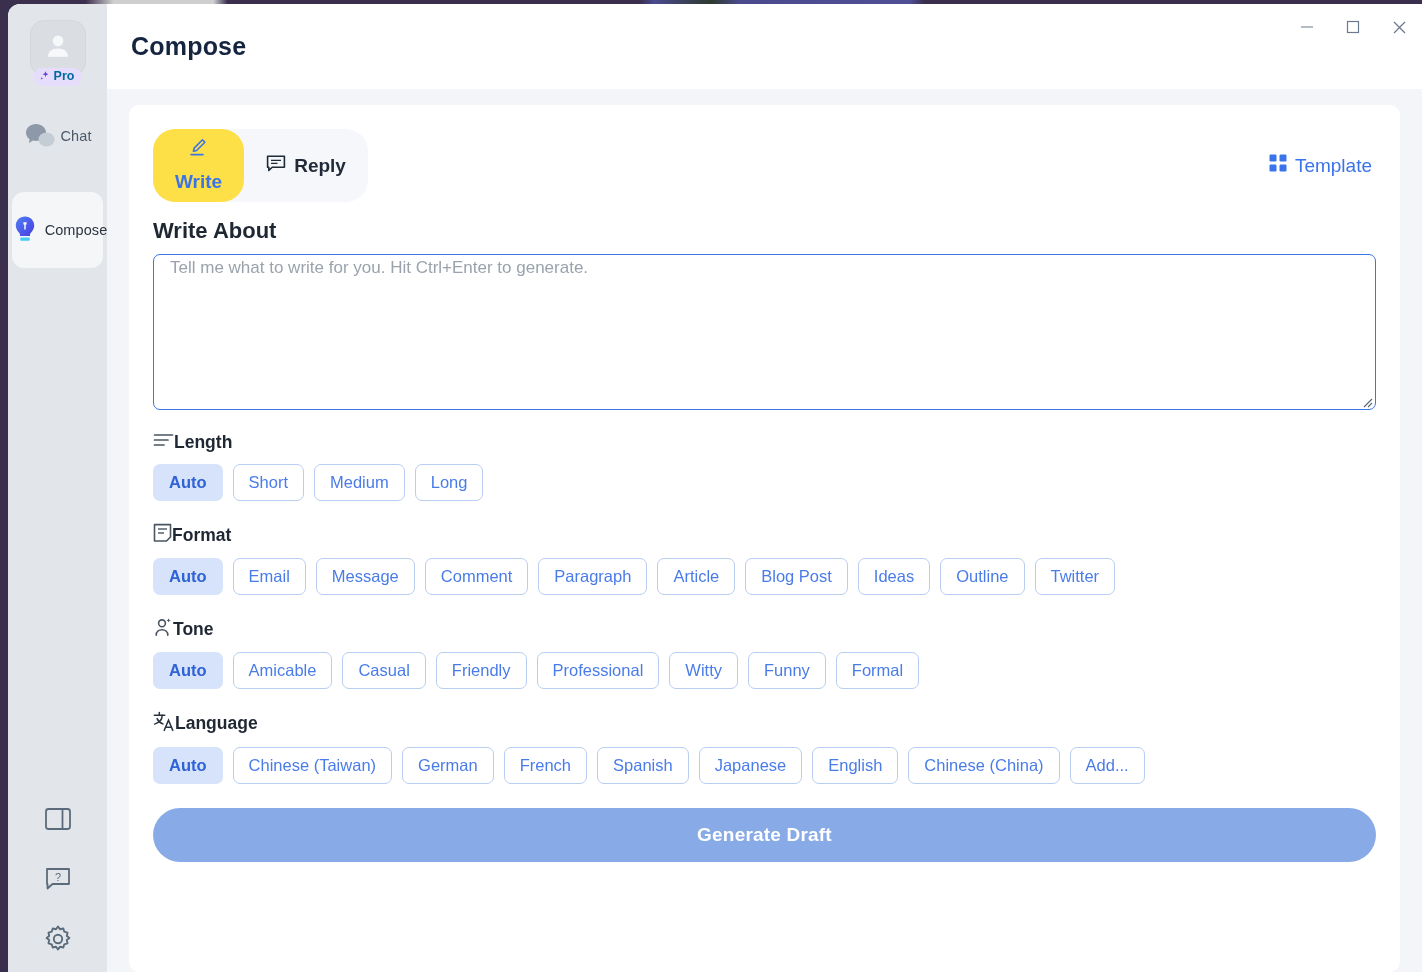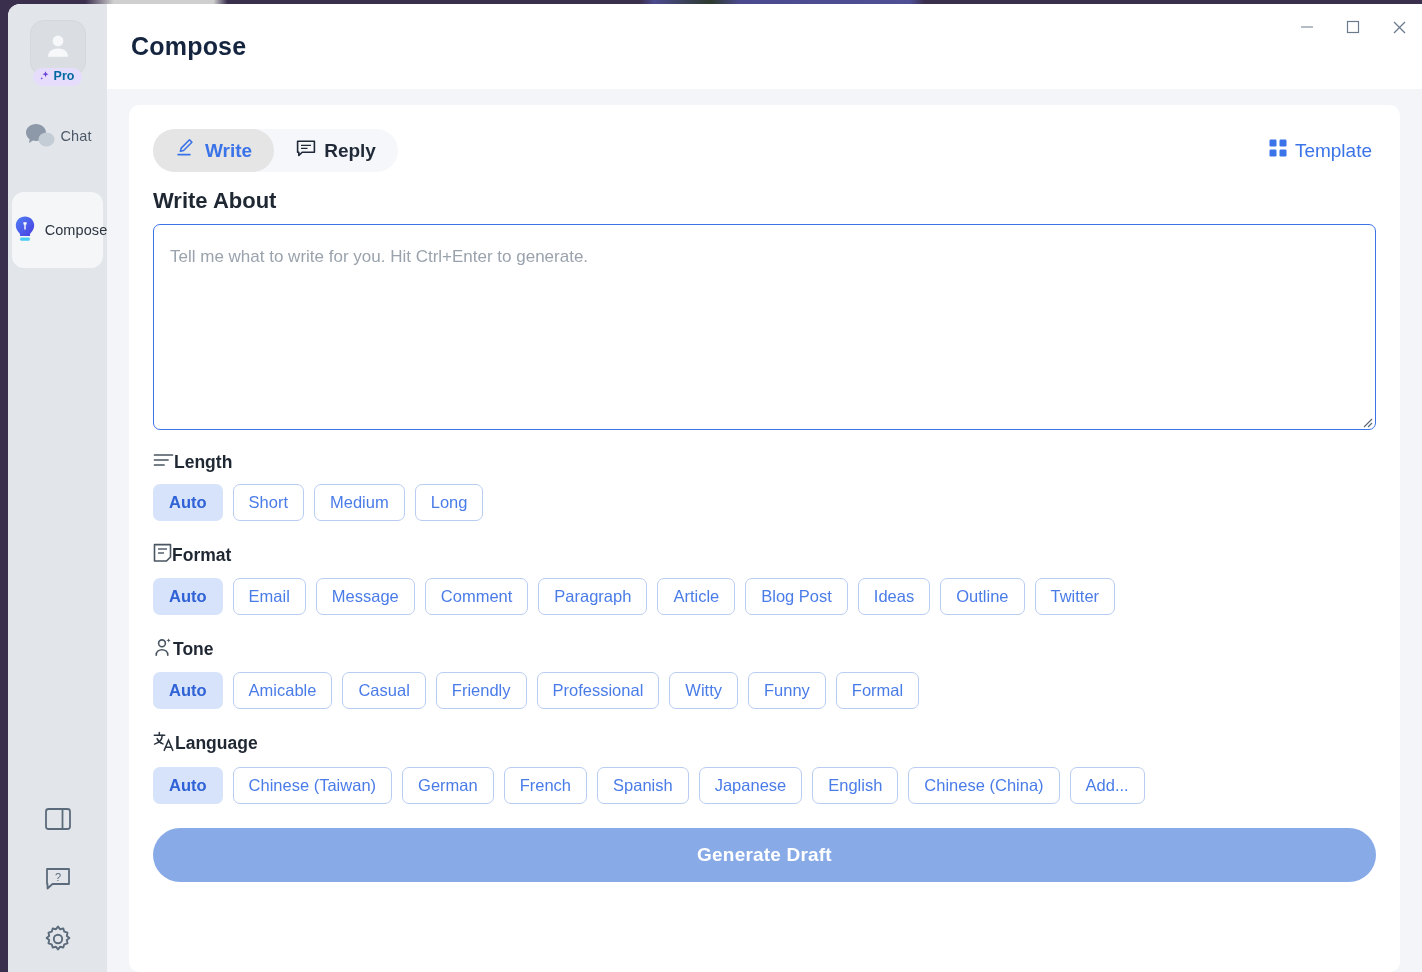--- a/index.html
+++ b/index.html
@@ -170,43 +170,44 @@
     display: flex; align-items: center; gap: 8px;
     padding: 9px 22px;
     border-radius: 22px;
     font-size: 19px;
     font-weight: 700;
     color: #1f2937;
     cursor: pointer;
     white-space: nowrap;
   }
   .mode.active {
-    background: #e5e5e5;
+    background: #fde047;
     color: #3b73e8;
+    flex-direction: column;
   }
   .template-link {
     display: flex; align-items: center; gap: 8px;
     color: #3b73e8;
     font-size: 19px;
     cursor: pointer;
     margin-right: 4px;
   }
 
   .field-label {
     font-size: 22px;
     font-weight: 700;
     color: #1f2733;
     margin-bottom: 10px;
   }
   .textarea {
     width: 100%;
-    height: 206px;
+    height: 156px;
     border: 1.5px solid #3b73e8;
     border-radius: 7px;
-    padding: 22px 16px;
+    padding: 3px 16px;
     font-size: 17px;
     color: #1f2733;
     font-family: "Liberation Sans", sans-serif;
     resize: none;
     outline: none;
     display: block;
     background: #fff;
     position: relative;
   }
   .textarea::placeholder { color: #9aa3ad; }

